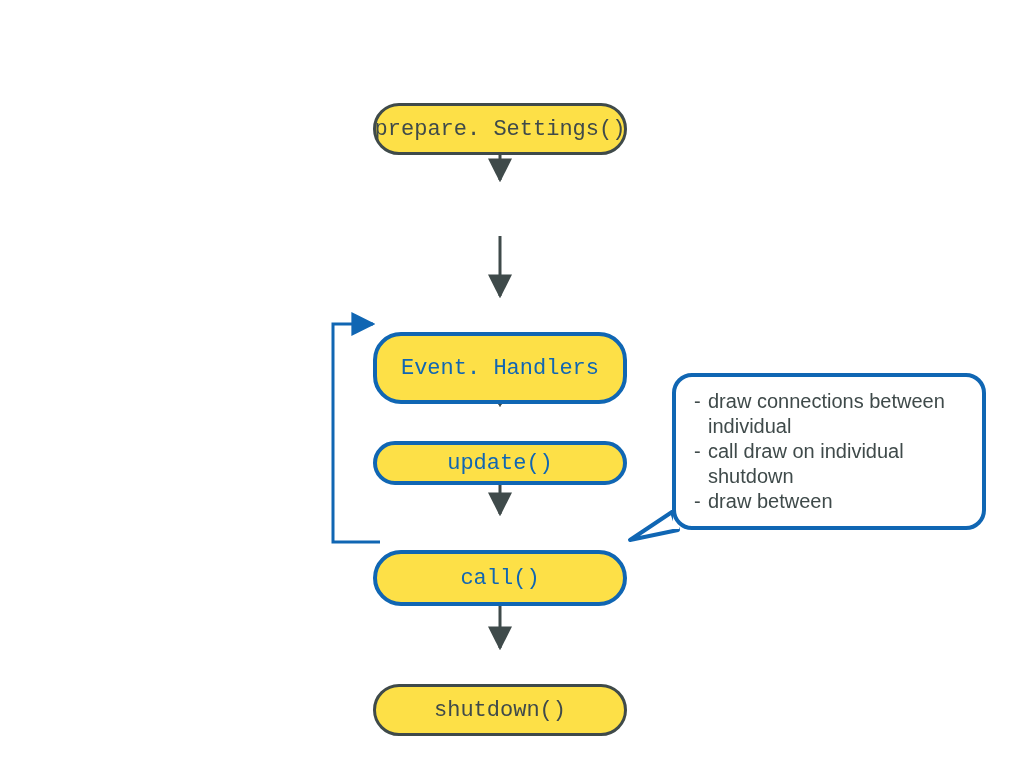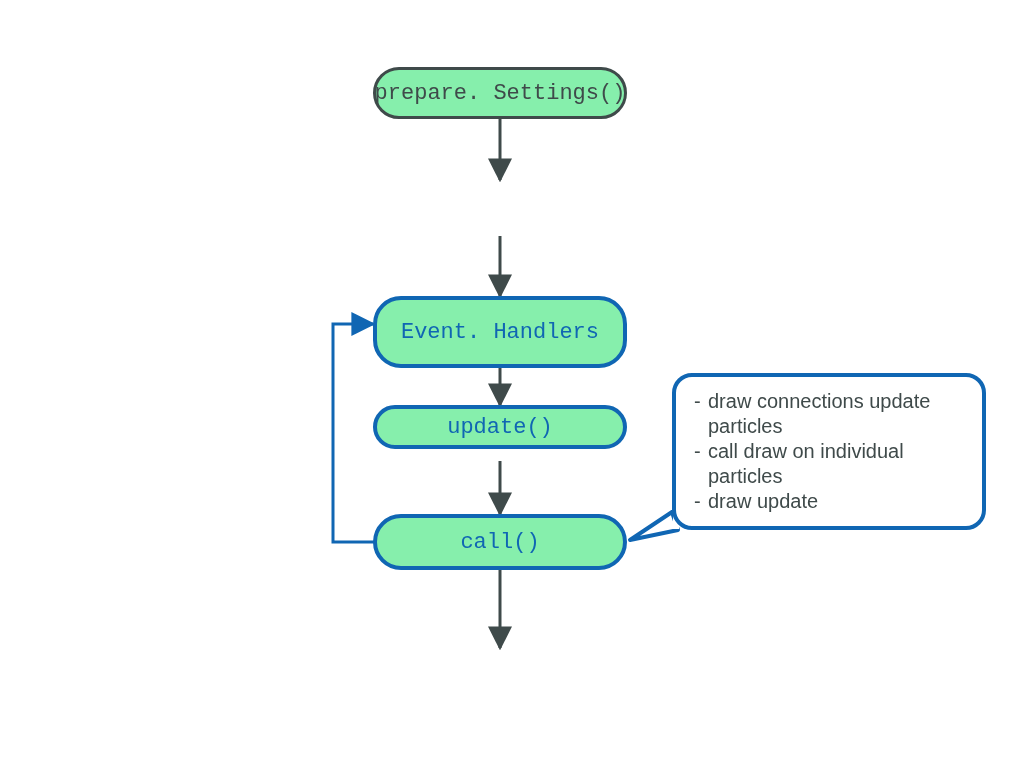--- a/index.html
+++ b/index.html
@@ -20,21 +20,22 @@
     position: absolute;
     box-sizing: border-box;
     border-radius: 28px;
     text-align: center;
     display: flex;
     align-items: center;
     justify-content: center;
     font-family: "Consolas", "Menlo", "Courier New", monospace;
     font-size: 22px;
     white-space: nowrap;
-    background: #86efac;
+    background: #fde047;
+    margin-top: 36px;
   }
   .node-gray {
     border: 3px solid #3f4a4a;
     color: #3f4a4a;
   }
   .node-blue {
     border: 4px solid #1066b3;
     color: #1066b3;
   }
   .callout {
@@ -107,29 +108,32 @@
   </div>
 
   <div class="node node-blue" style="left:373px; top:405px; width:254px; height:44px;">
     <span>update()</span>
   </div>
 
   <div class="node node-blue" style="left:373px; top:514px; width:254px; height:56px;">
     <span>call()</span>
   </div>
 
+  <div class="node node-gray" style="left:373px; top:648px; width:254px; height:52px;">
+    <span>shutdown()</span>
+  </div>
 
   <div class="callout" style="left:672px; top:373px; width:314px;">
     <div class="callout-row">
       <div class="callout-dash">-</div>
-      <div>draw connections update particles</div>
+      <div>draw connections between individual</div>
     </div>
     <div class="callout-row">
       <div class="callout-dash">-</div>
-      <div>call draw on individual particles</div>
+      <div>call draw on individual shutdown</div>
     </div>
     <div class="callout-row">
       <div class="callout-dash">-</div>
-      <div>draw update</div>
+      <div>draw between</div>
     </div>
   </div>
 
 </div>
 
 </body></html>

